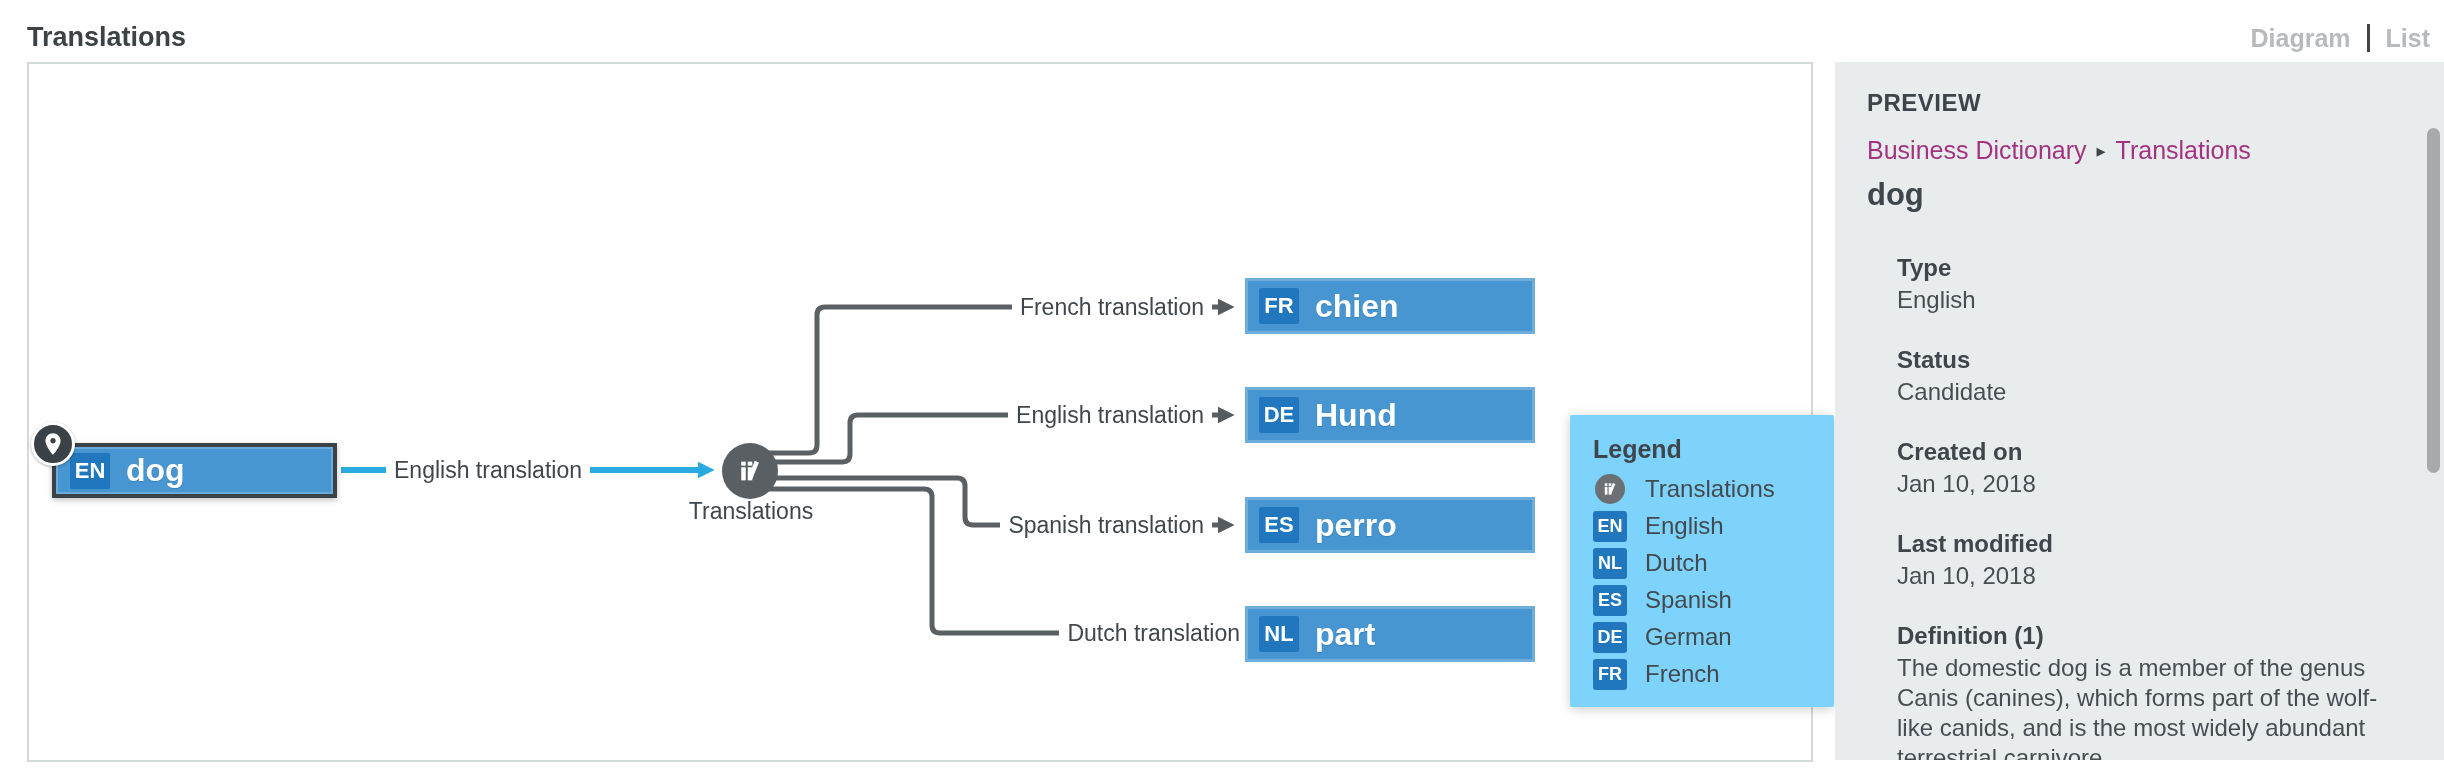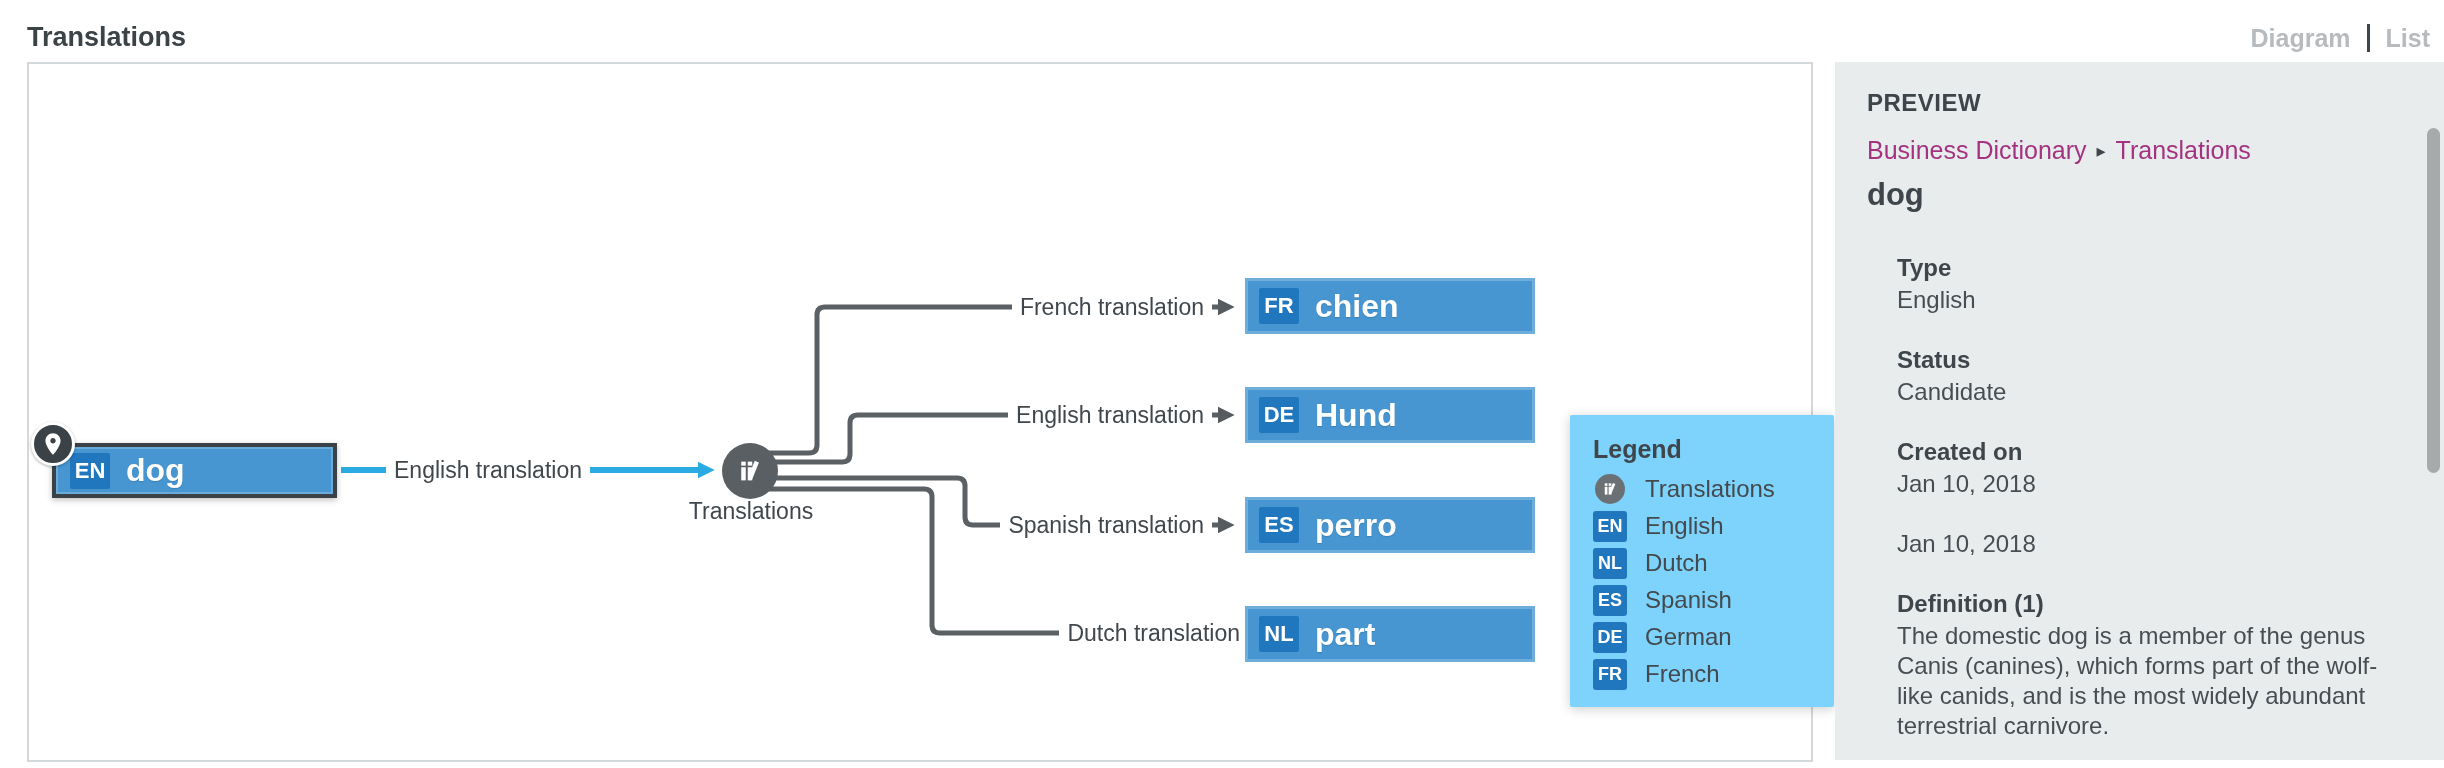--- a/index.html
+++ b/index.html
@@ -265,20 +265,21 @@
     </div>
     <div class="field">
       <div class="field-label">Status</div>
       <div class="field-value">Candidate</div>
     </div>
     <div class="field">
       <div class="field-label">Created on</div>
       <div class="field-value">Jan 10, 2018</div>
     </div>
     <div class="field">
+      <div class="field-label">Last modified</div>
       <div class="field-value">Jan 10, 2018</div>
     </div>
     <div class="field">
       <div class="field-label">Definition (1)</div>
       <div class="field-value">The domestic dog is a member of the genus Canis (canines), which forms part of the wolf-like canids, and is the most widely abundant terrestrial carnivore.</div>
     </div>
   </div>
   <div class="scroll-thumb"></div>
 </div>
 

